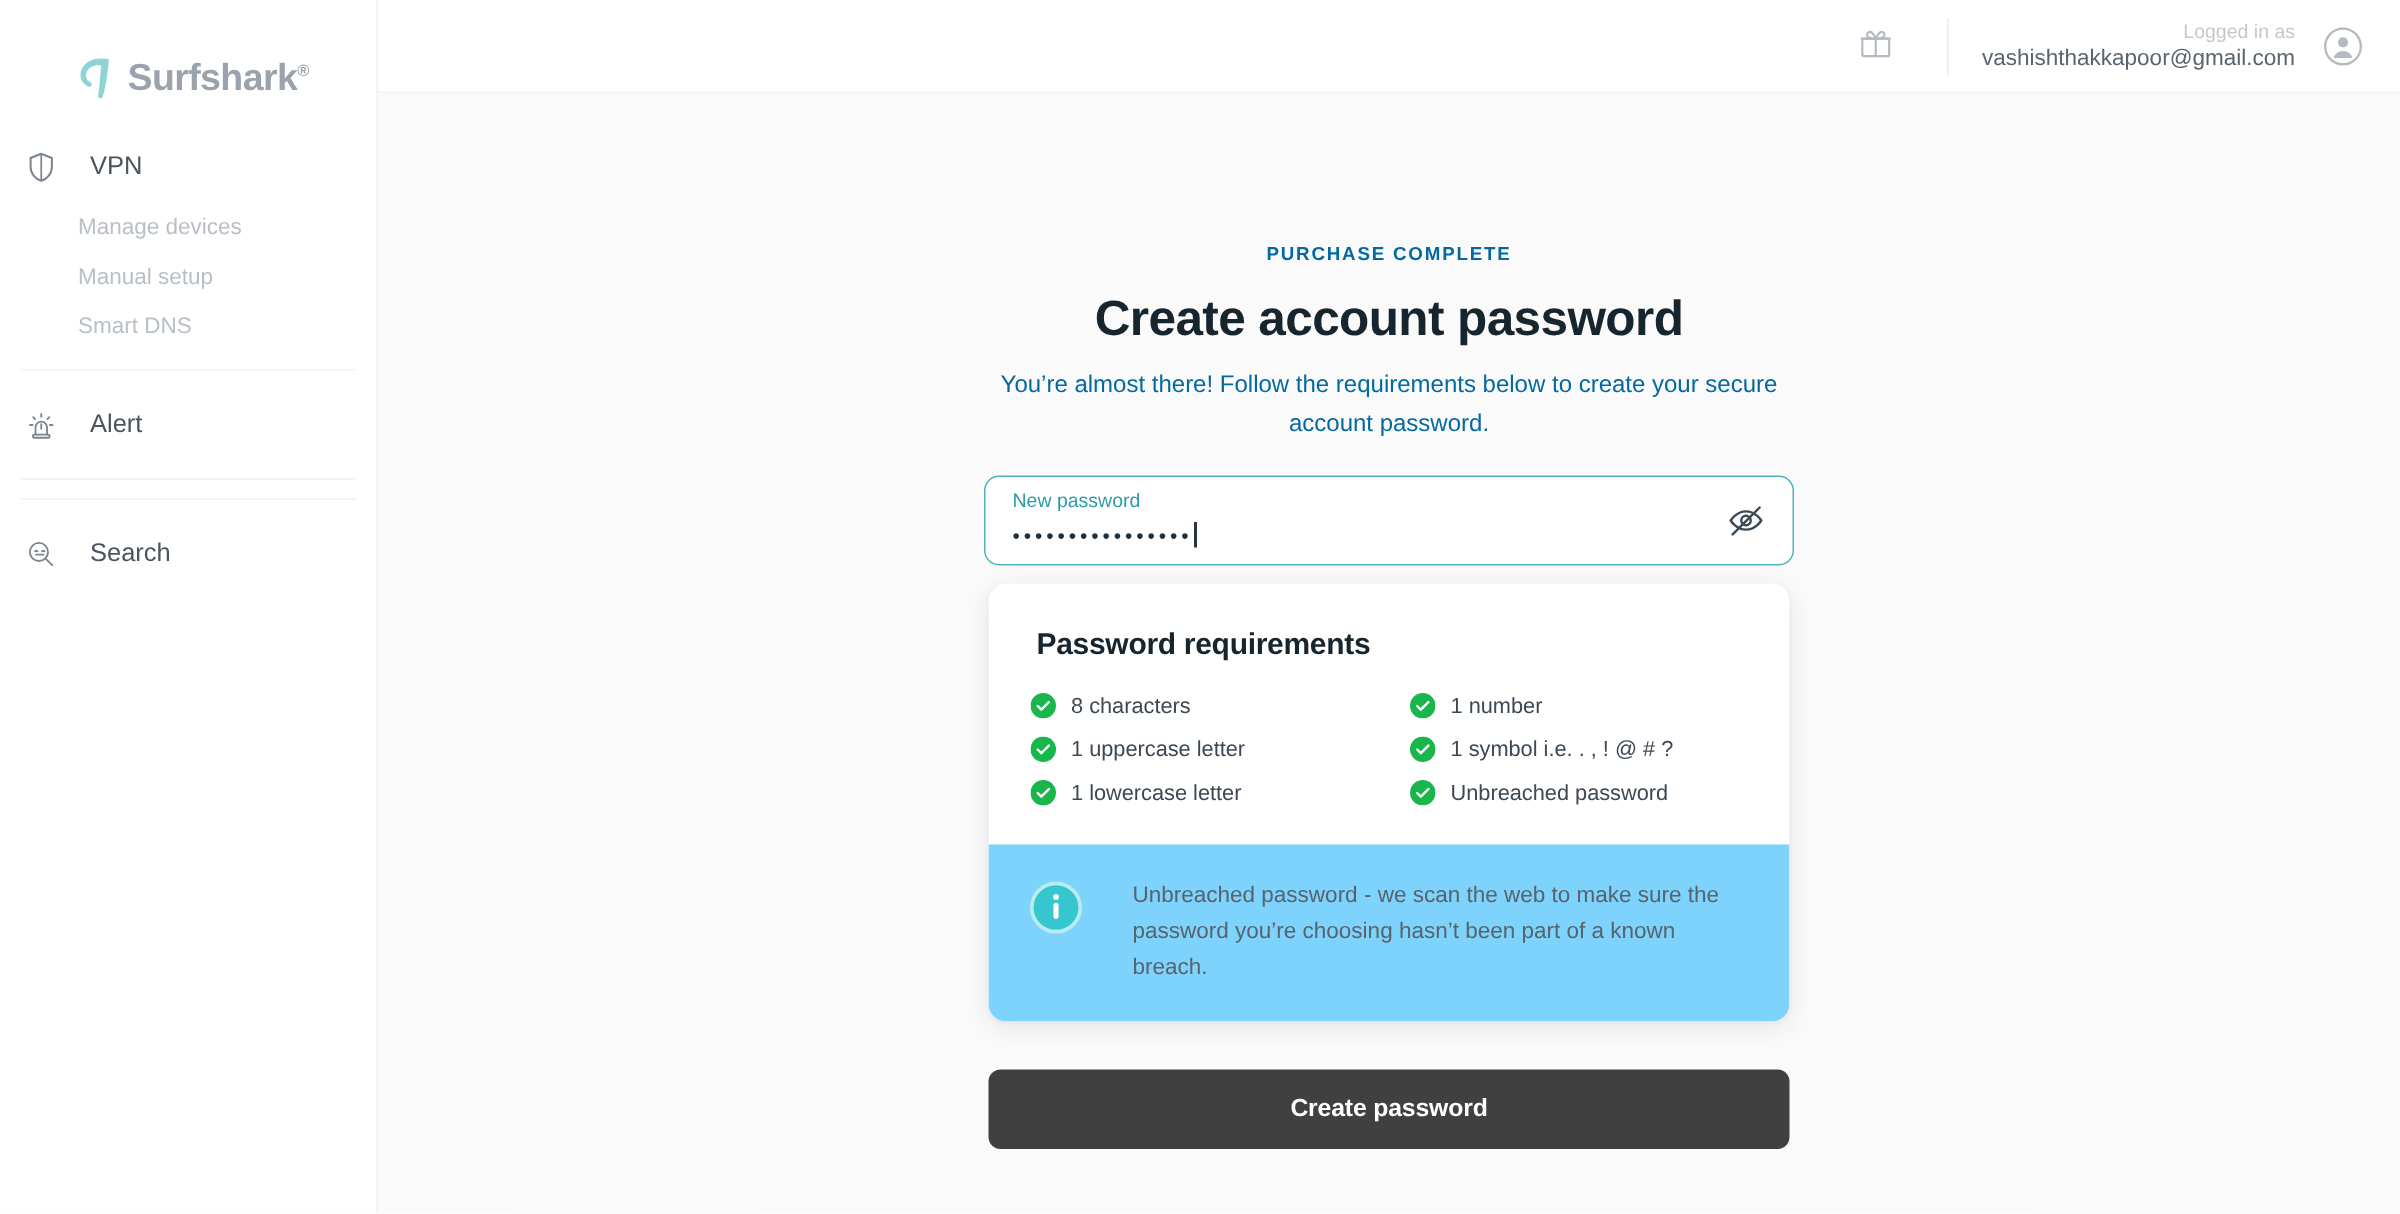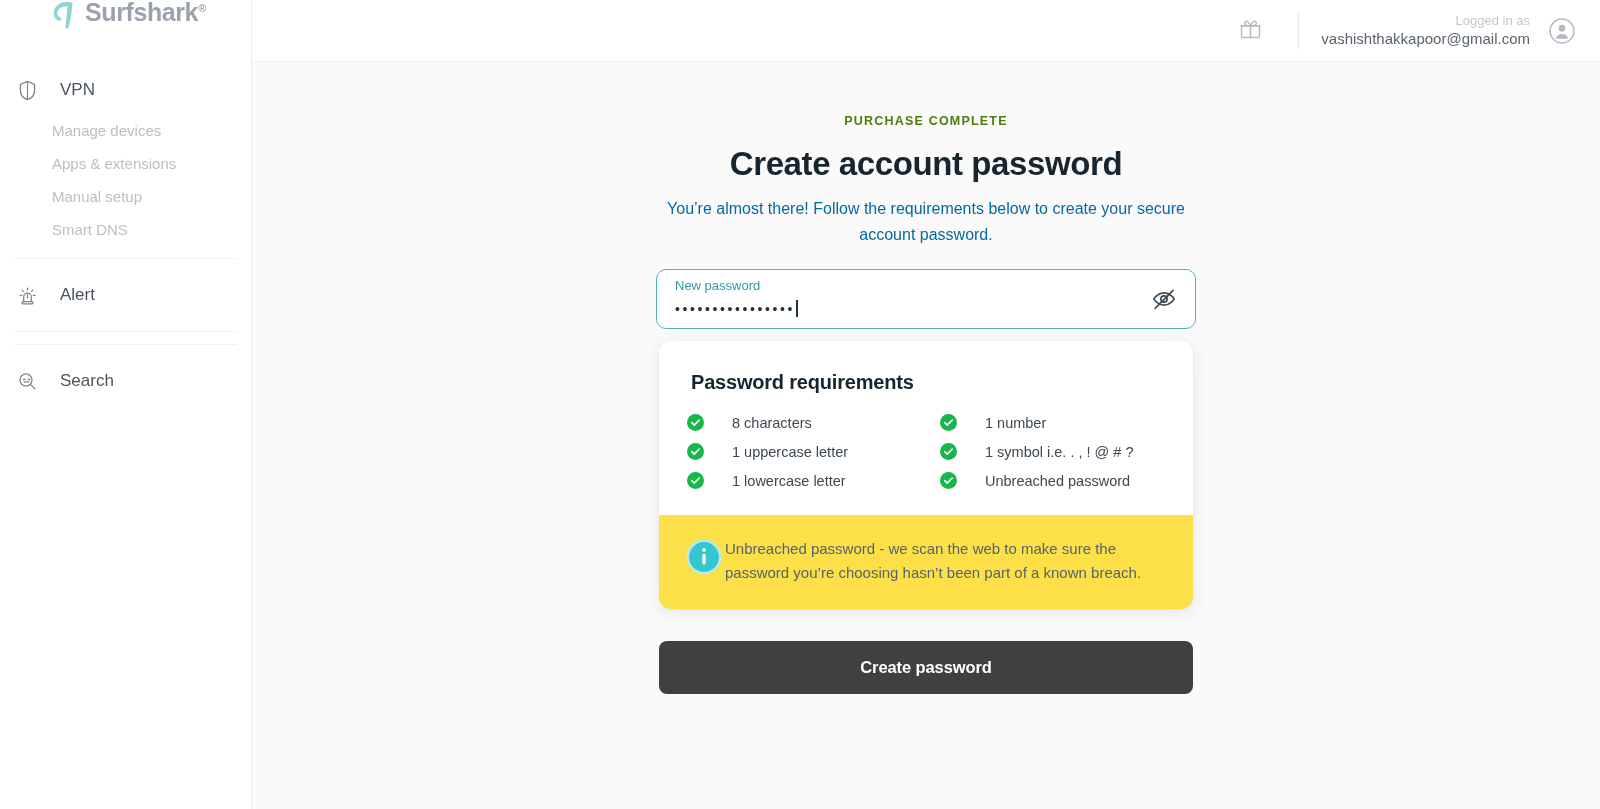--- a/index.html
+++ b/index.html
@@ -14,23 +14,24 @@
   
   .sidebar {
     width: 252px; height: 809px;
     background: #ffffff;
     border-right: 1px solid #eceef0;
     flex: 0 0 252px;
     position: relative;
   }
   .logo-row {
     height: 62px;
-    display: flex; 
+    display: flex; align-items: center;
     padding-left: 48px;
     gap: 9px;
+    margin-top: 21px;
   }
   .logo-mark { width: 28px; height: 30px; flex: 0 0 28px; }
   .logo-text {
     font-size: 25px; font-weight: bold; color: #9aa3ad;
     letter-spacing: -0.4px; position: relative; line-height: 1;
   }
   .logo-text sup { font-size: 11px; font-weight: bold; vertical-align: super; }
 
   .nav-section { padding-top: 4px; }
   .nav-main {
@@ -63,21 +64,22 @@
   .avatar-btn { width: 28px; height: 28px; cursor: pointer; }
 
   .content {
     height: 747px;
     overflow: hidden;
     padding-top: 52px;
     display: flex; flex-direction: column; align-items: center;
   }
   .eyebrow {
     font-size: 12.5px; font-weight: bold; letter-spacing: 1.2px;
-    color: #4d7c0f;
+    color: #0369a1;
+    margin-top: 48px;
   }
   .title {
     font-size: 33px; font-weight: bold; color: #17252f;
     margin-top: 17px; letter-spacing: -0.4px;
   }
   .subtitle {
     font-size: 16px; color: #0369a1; line-height: 1.6;
     width: 520px; text-align: center; margin-top: 13px;
   }
 
@@ -117,27 +119,27 @@
   }
   .req-head {
     font-size: 20px; font-weight: bold; color: #17252f;
     padding: 30px 0 0 32px; letter-spacing: -0.2px;
   }
   .req-grid {
     display: grid; grid-template-columns: 253px 1fr;
     padding: 20px 0 26px 28px;
     row-gap: 12px;
   }
-  .req-item { display: flex; align-items: center; gap: 28px; }
+  .req-item { display: flex; align-items: center; gap: 10px; }
   .req-item .txt { font-size: 14.5px; color: #3d4853; }
   .tick { width: 17px; height: 17px; flex: 0 0 17px; }
 
   .info-box {
-    background: #fde047;
-    display: flex; align-items: flex-start; gap: 2px;
+    background: #7dd3fc;
+    display: flex; align-items: flex-start; gap: 32px;
     padding: 22px 30px 24px 26px;
   }
   .info-ico { width: 38px; height: 38px; flex: 0 0 38px; margin-top: 1px;}
   .info-txt { font-size: 15px; color: #57636d; line-height: 1.6; }
 
   .cta {
     width: 534px; height: 53px; margin-top: 32px;
     background: #404040; color: #ffffff;
     border: none; border-radius: 8px;
     font-family: "Liberation Sans", sans-serif;
@@ -166,21 +168,20 @@
         <span class="ico">
           <svg viewBox="0 0 24 24" width="23" height="23" fill="none" stroke="#7b858f" stroke-width="1.4">
             <path d="M12 2.6 4.6 5.6v6.1c0 4.7 3.1 8.4 7.4 9.7 4.3-1.3 7.4-5 7.4-9.7V5.6L12 2.6z"></path>
             <path d="M12 2.8v18.4" stroke-width="1.2"></path>
           </svg>
         </span>
         <span class="lbl">VPN</span>
       </div>
 
       <div class="nav-sub"><span>Manage devices</span></div>
-      <div class="nav-sub"><span>Apps &amp; extensions</span></div>
       <div class="nav-sub"><span>Manual setup</span></div>
       <div class="nav-sub"><span>Smart DNS</span></div>
     </div>
 
     <div class="divider"></div>
 
     <div class="nav-main">
       <span class="ico">
         <svg viewBox="0 0 24 24" width="23" height="23" fill="none" stroke="#7b858f" stroke-width="1.3" stroke-linecap="round">
           <path d="M8 18.5v-5a4 4 0 0 1 8 0v5"></path>

